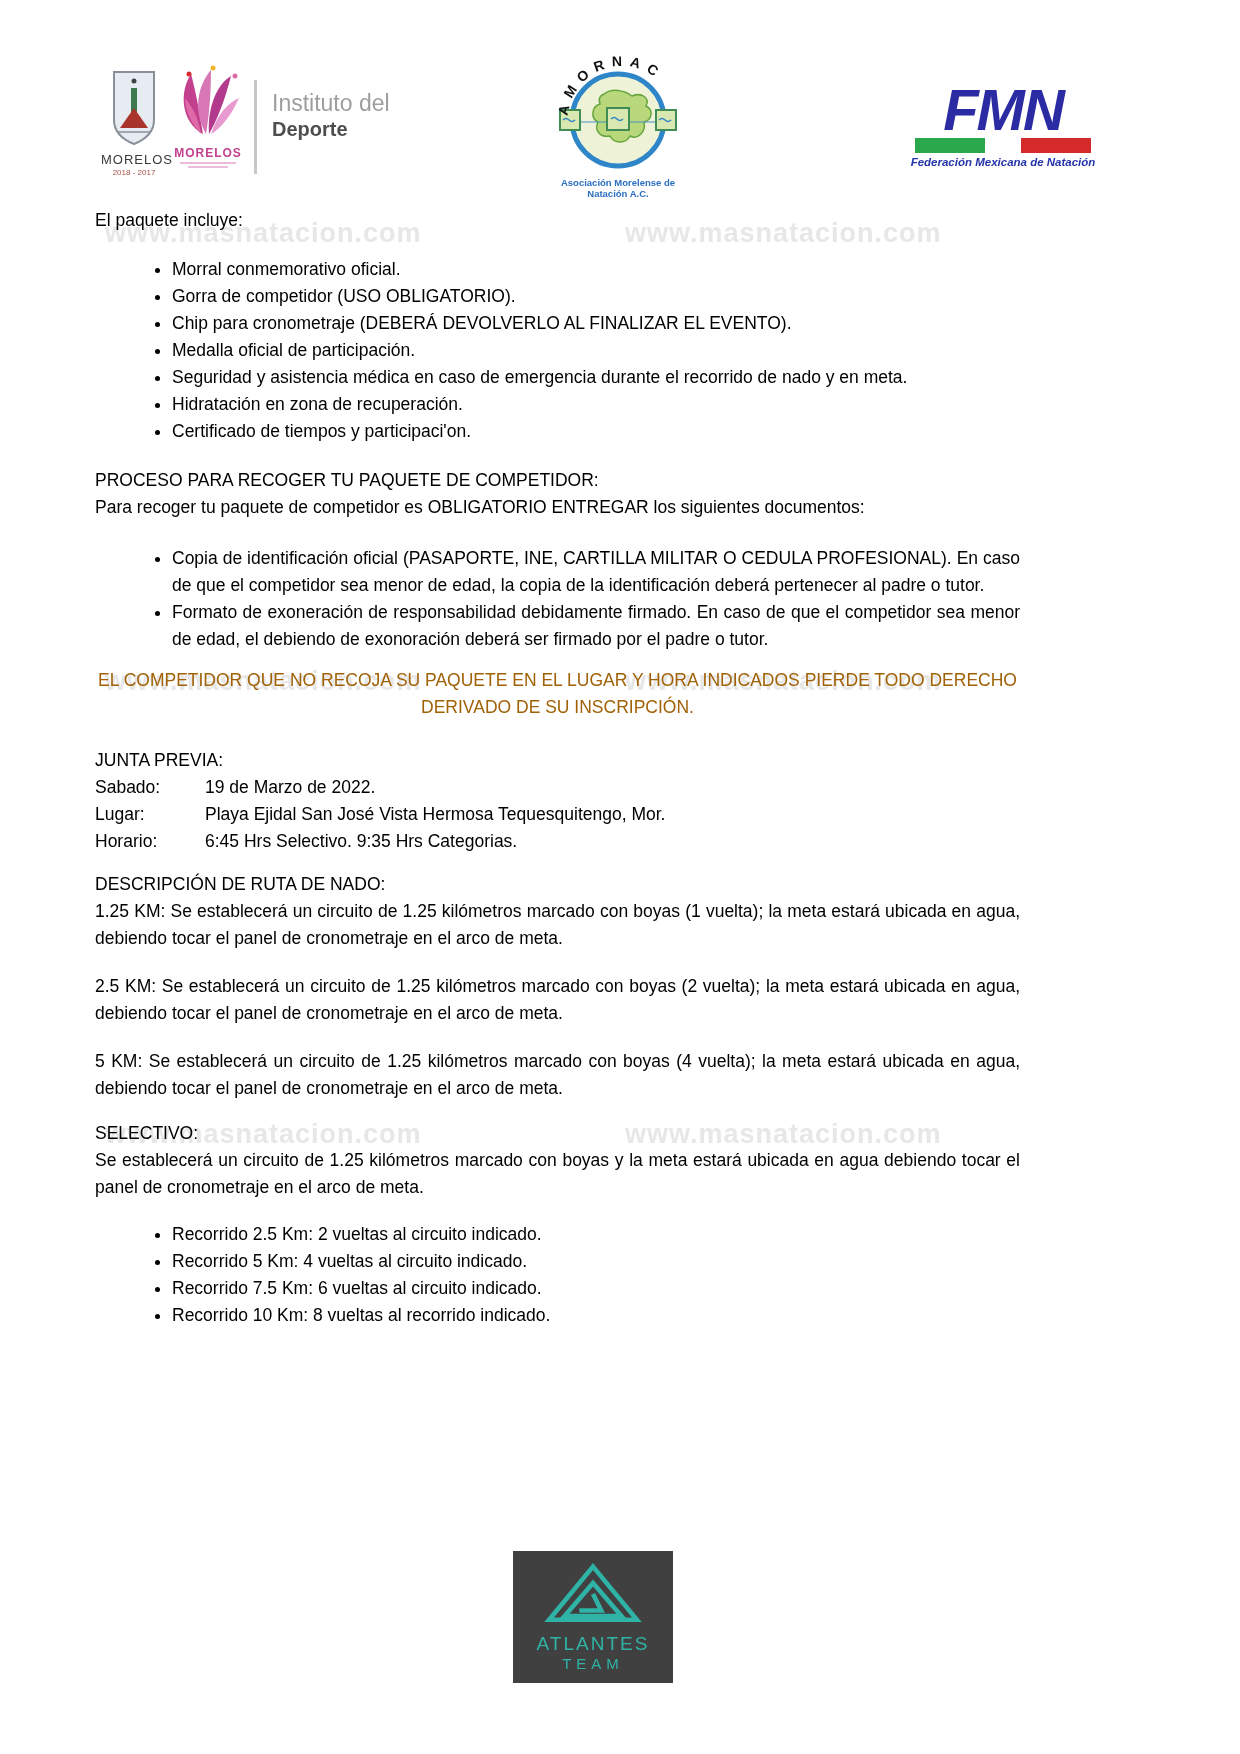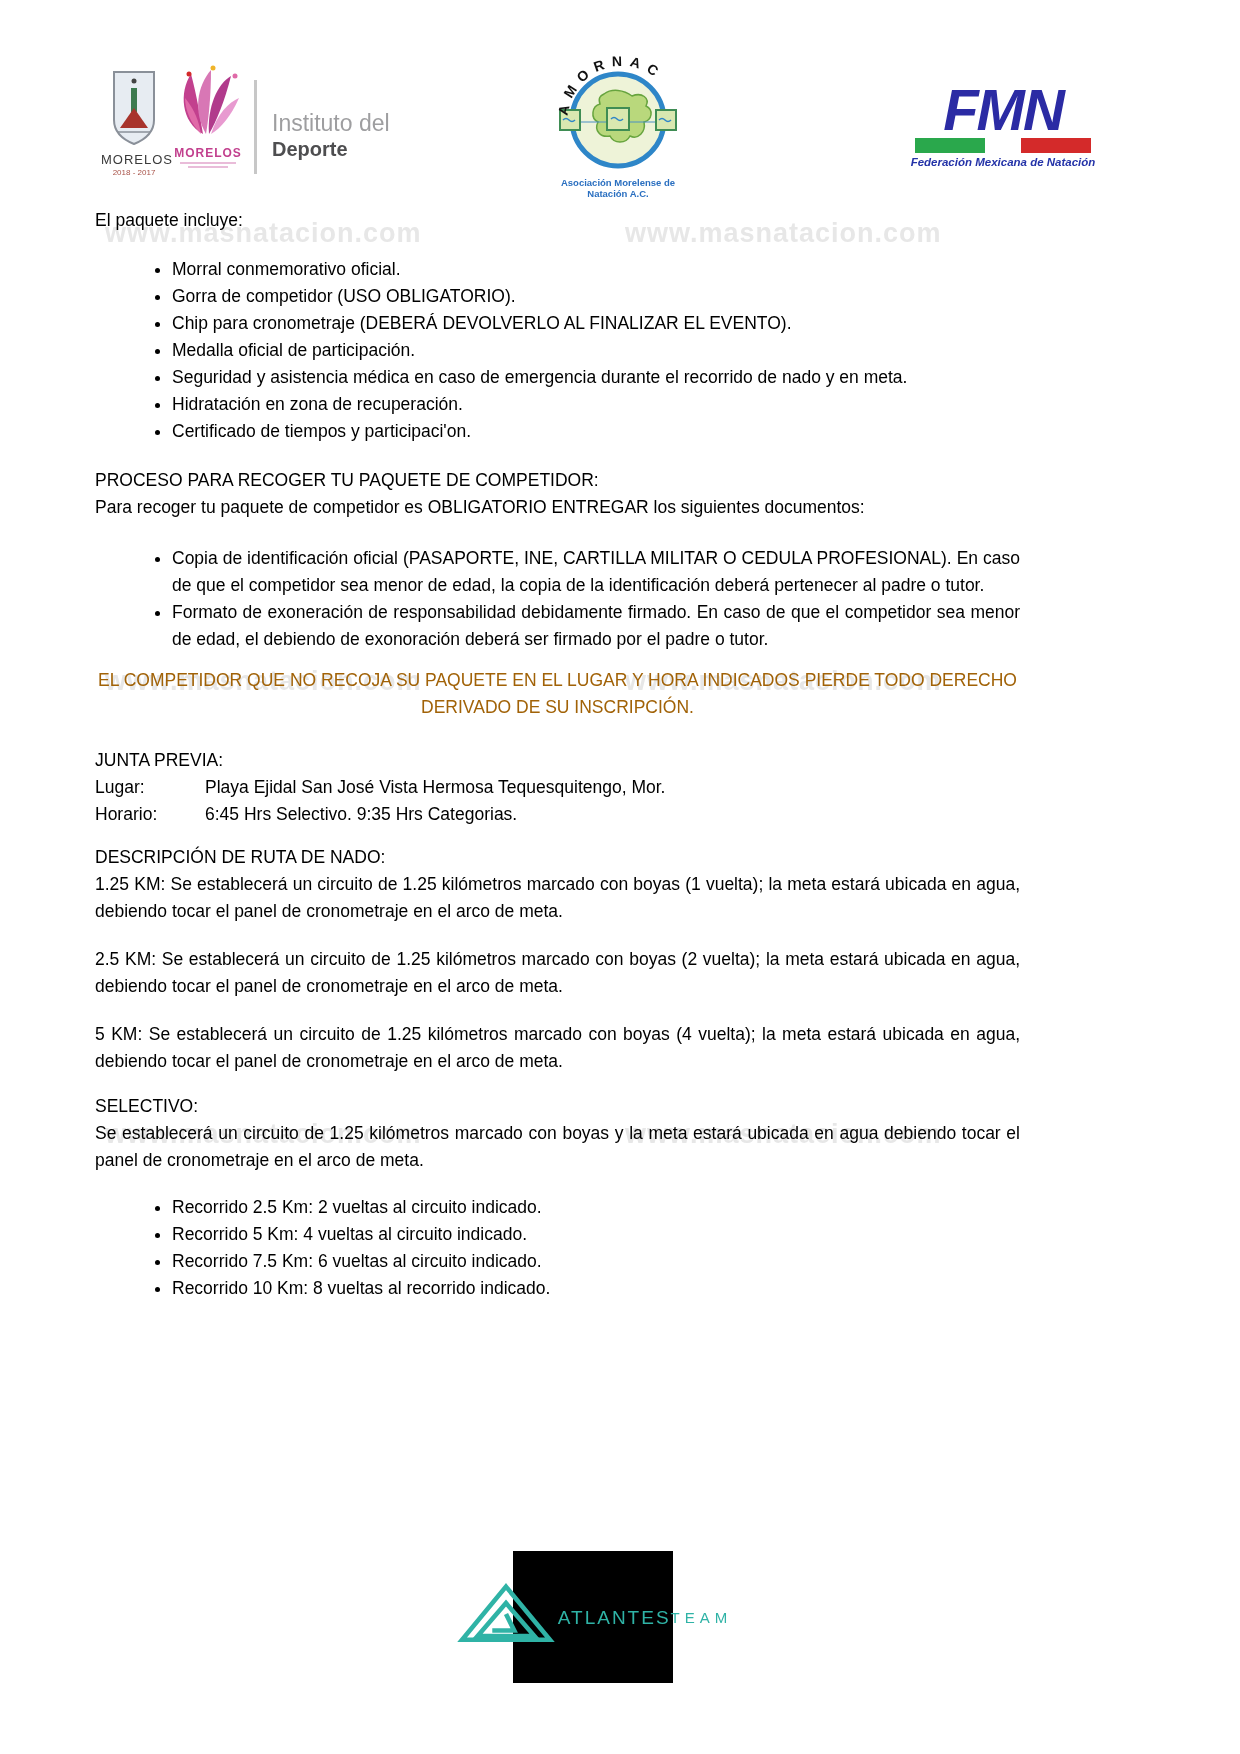--- a/index.html
+++ b/index.html
@@ -15,21 +15,21 @@
   .logo-shield .shield-name { font-size:13px; letter-spacing:1px; color:#3a3a3a; margin-top:2px; }
   .logo-shield .shield-years { font-size:8px; color:#a85248; margin-top:1px; }
 
   .logo-flower { position:absolute; left:170px; top:64px; width:76px; text-align:center; }
   .logo-flower .flower-name { font-size:12px; font-weight:bold; color:#c2408e; letter-spacing:1px; margin-top:0px; }
   .logo-flower .tiny-line { height:2px; background:#e9bcd9; margin:2px 10px 0 10px; }
   .logo-flower .tiny-line.short { margin:2px 18px 0 18px; }
 
   .header-divider { position:absolute; left:254px; top:80px; width:3px; height:94px; background:#c7c7c7; }
 
-  .logo-instituto { position:absolute; left:272px; top:90px;margin-top:20px; }
+  .logo-instituto { position:absolute; left:272px; top:90px; }
   .logo-instituto .line1 { font-size:23px; color:#9e9ea0; }
   .logo-instituto .line2 { font-size:20px; font-weight:bold; color:#4e4e50; margin-top:1px; }
 
   .logo-amornac { position:absolute; left:540px; top:44px; width:156px; text-align:center; }
   .logo-amornac .amornac-caption { font-size:9.5px; font-weight:bold; color:#2a6fc0; margin-top:1px; }
 
   .logo-fmn { position:absolute; left:903px; top:82px; width:200px; text-align:center; }
   .logo-fmn .fmn-word { font-size:58px; line-height:56px; font-weight:900; font-style:italic; color:#2b2ba4; letter-spacing:-2px; }
   .logo-fmn .fmn-flag { display:flex; width:176px; height:15px; margin:0 auto; }
   .logo-fmn .fmn-flag .g { width:40%; background:#2aa84c; }
@@ -55,22 +55,22 @@
   .junta-row { display:flex; }
   .junta-row .jlabel { width:110px; flex:none; }
   .h-ruta { margin-top:16px; }
   .ruta-p { margin:0; text-align:justify; }
   .ruta-p + .ruta-p { margin-top:21px; }
   .h-selectivo { margin-top:18px; }
   .selectivo-intro { text-align:justify; }
   ul.selectivo { margin-top:20px; }
 
   
-  .team-box { position:absolute; left:513px; top:1551px; width:160px; height:132px; background:#000000;
-    display:flex; align-items:center; justify-content:center; }
+  .team-box { position:absolute; left:513px; top:1551px; width:160px; height:132px; background:#404040;
+    display:flex; flex-direction:column; align-items:center; justify-content:center; }
   .team-box .team-name { color:#2fb3a6; font-size:19px; letter-spacing:2px; margin-top:2px; }
   .team-box .team-sub { color:#2fb3a6; font-size:15px; letter-spacing:5px; margin-top:0px; }
 </style>
 </head>
 <body>
 
 <div class="page">
 
   <div class="logo-shield">
     <span>
@@ -170,20 +170,24 @@
 
     <ul class="proceso">
       <li>Copia de identificación oficial (PASAPORTE, INE, CARTILLA MILITAR O CEDULA PROFESIONAL). En caso de que el competidor sea menor de edad, la copia de la identificación deberá pertenecer al padre o tutor.</li>
       <li>Formato de exoneración de responsabilidad debidamente firmado. En caso de que el competidor sea menor de edad, el debiendo de exonoración deberá ser firmado por el padre o tutor.</li>
     </ul>
 
     <div class="warning">EL COMPETIDOR QUE NO RECOJA SU PAQUETE EN EL LUGAR Y HORA INDICADOS PIERDE TODO DERECHO DERIVADO DE SU INSCRIPCIÓN.</div>
 
     <div class="h h-junta">JUNTA PREVIA:</div>
     <div class="junta-row">
+      <div class="jlabel">Sabado:</div>
+      <div>19 de Marzo de 2022.</div>
+    </div>
+    <div class="junta-row">
       <div class="jlabel">Lugar:</div>
       <div>Playa Ejidal San José Vista Hermosa Tequesquitengo, Mor.</div>
     </div>
     <div class="junta-row">
       <div class="jlabel">Horario:</div>
       <div>6:45 Hrs Selectivo. 9:35 Hrs Categorias.</div>
     </div>
 
     <div class="h h-ruta">DESCRIPCIÓN DE RUTA DE NADO:</div>
     <p class="ruta-p">1.25 KM: Se establecerá un circuito de 1.25 kilómetros marcado con boyas (1 vuelta); la meta estará ubicada en agua, debiendo tocar el panel de cronometraje en el arco de meta.</p>

